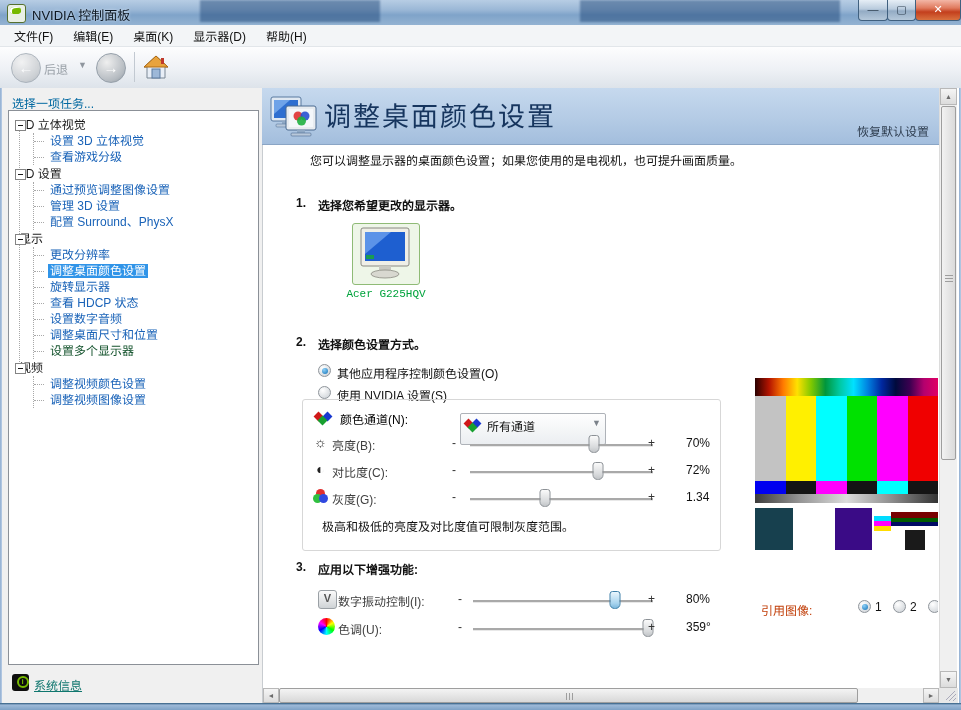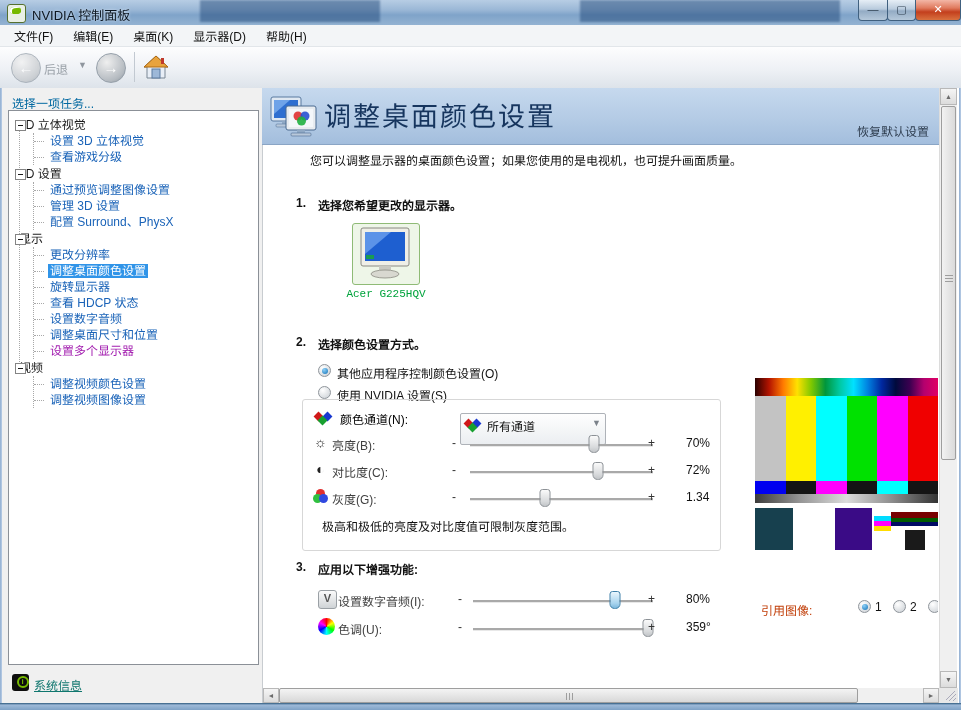--- a/index.html
+++ b/index.html
@@ -254,21 +254,21 @@
           <span class="expander"></span>
           <span>显示</span>
         </div>
         <div class="tchildren">
           <div class="titem" style="color: rgb(26, 99, 184);"><span>更改分辨率</span></div>
           <div class="titem selected" style="color: rgb(26, 99, 184);"><span>调整桌面颜色设置</span></div>
           <div class="titem" style="color: rgb(26, 99, 184);"><span>旋转显示器</span></div>
           <div class="titem" style="color: rgb(26, 99, 184);"><span>查看 HDCP 状态</span></div>
           <div class="titem" style="color: rgb(26, 99, 184);"><span>设置数字音频</span></div>
           <div class="titem" style="color: rgb(26, 99, 184);"><span>调整桌面尺寸和位置</span></div>
-          <div class="titem" style="color: #a21caf;"><span>设置多个显示器</span></div>
+          <div class="titem" style="color: #14532d;"><span>设置多个显示器</span></div>
         </div>
 
         <div class="tgroup">
           <span class="expander"></span>
           <span>视频</span>
         </div>
         <div class="tchildren">
           <div class="titem" style="color: rgb(26, 99, 184);"><span>调整视频颜色设置</span></div>
           <div class="titem" style="color: rgb(26, 99, 184);"><span>调整视频图像设置</span></div>
         </div>
@@ -382,21 +382,21 @@
     <span class="s-value">1.34</span>
   </div>
 
   <div id="note" class="abs">极高和极低的亮度及对比度值可限制灰度范围。</div>
 
   <span class="step-num" style="top:560px;">3.</span>
   <span class="step-title" style="top:560px;">应用以下增强功能:</span>
 
   <div class="slider-row abs" style="left:310px;top:588px;">
     <span class="s-icon" id="vib-icon" style="left:8px;">V</span>
-    <span class="s-label wide">设置数字音频(I):</span>
+    <span class="s-label wide">数字振动控制(I):</span>
     <span class="s-minus enh">-</span>
     <div class="s-track enh">
       <div class="s-thumb blue" style="left: 79%;"></div>
     </div>
     <span class="s-plus">+</span>
     <span class="s-value">80%</span>
   </div>
 
   <div class="slider-row abs" style="left:310px;top:616px;">
     <span class="s-icon" id="hue-icon" style="left:8px;"></span>

